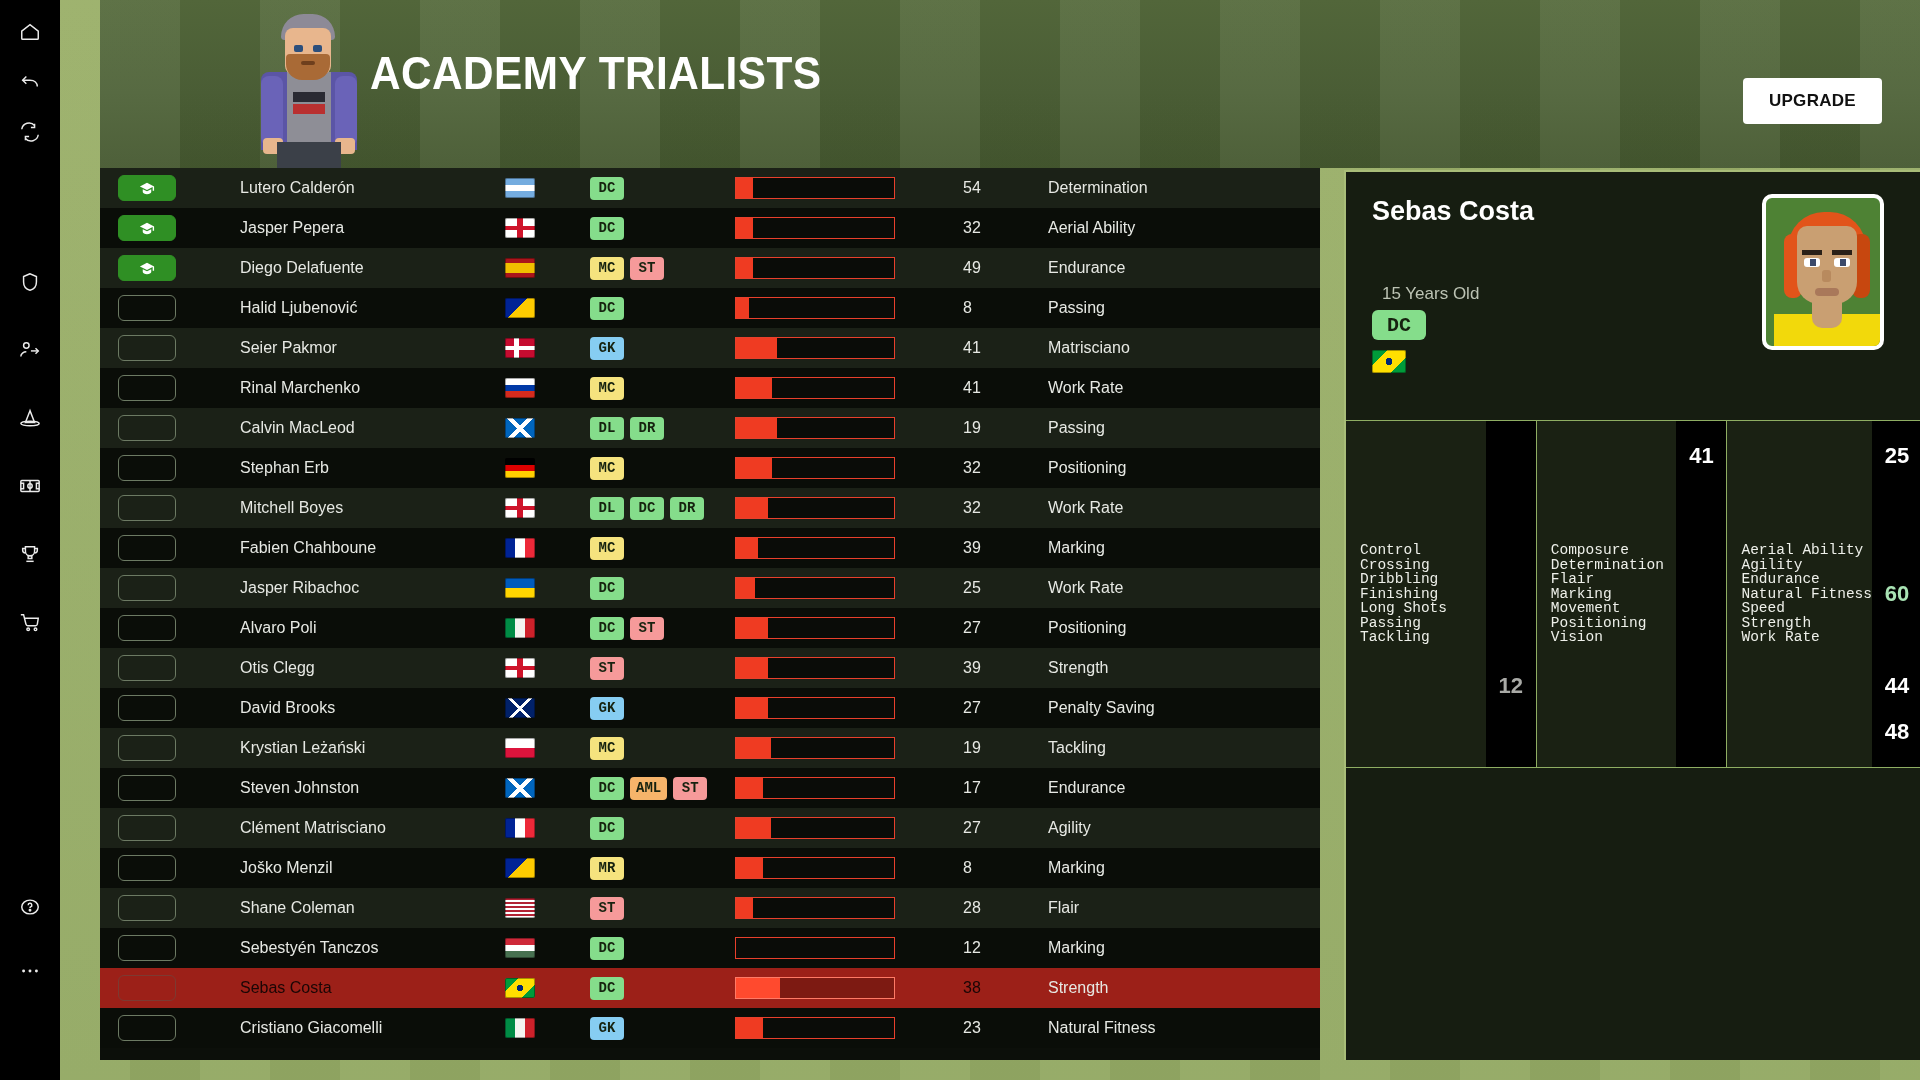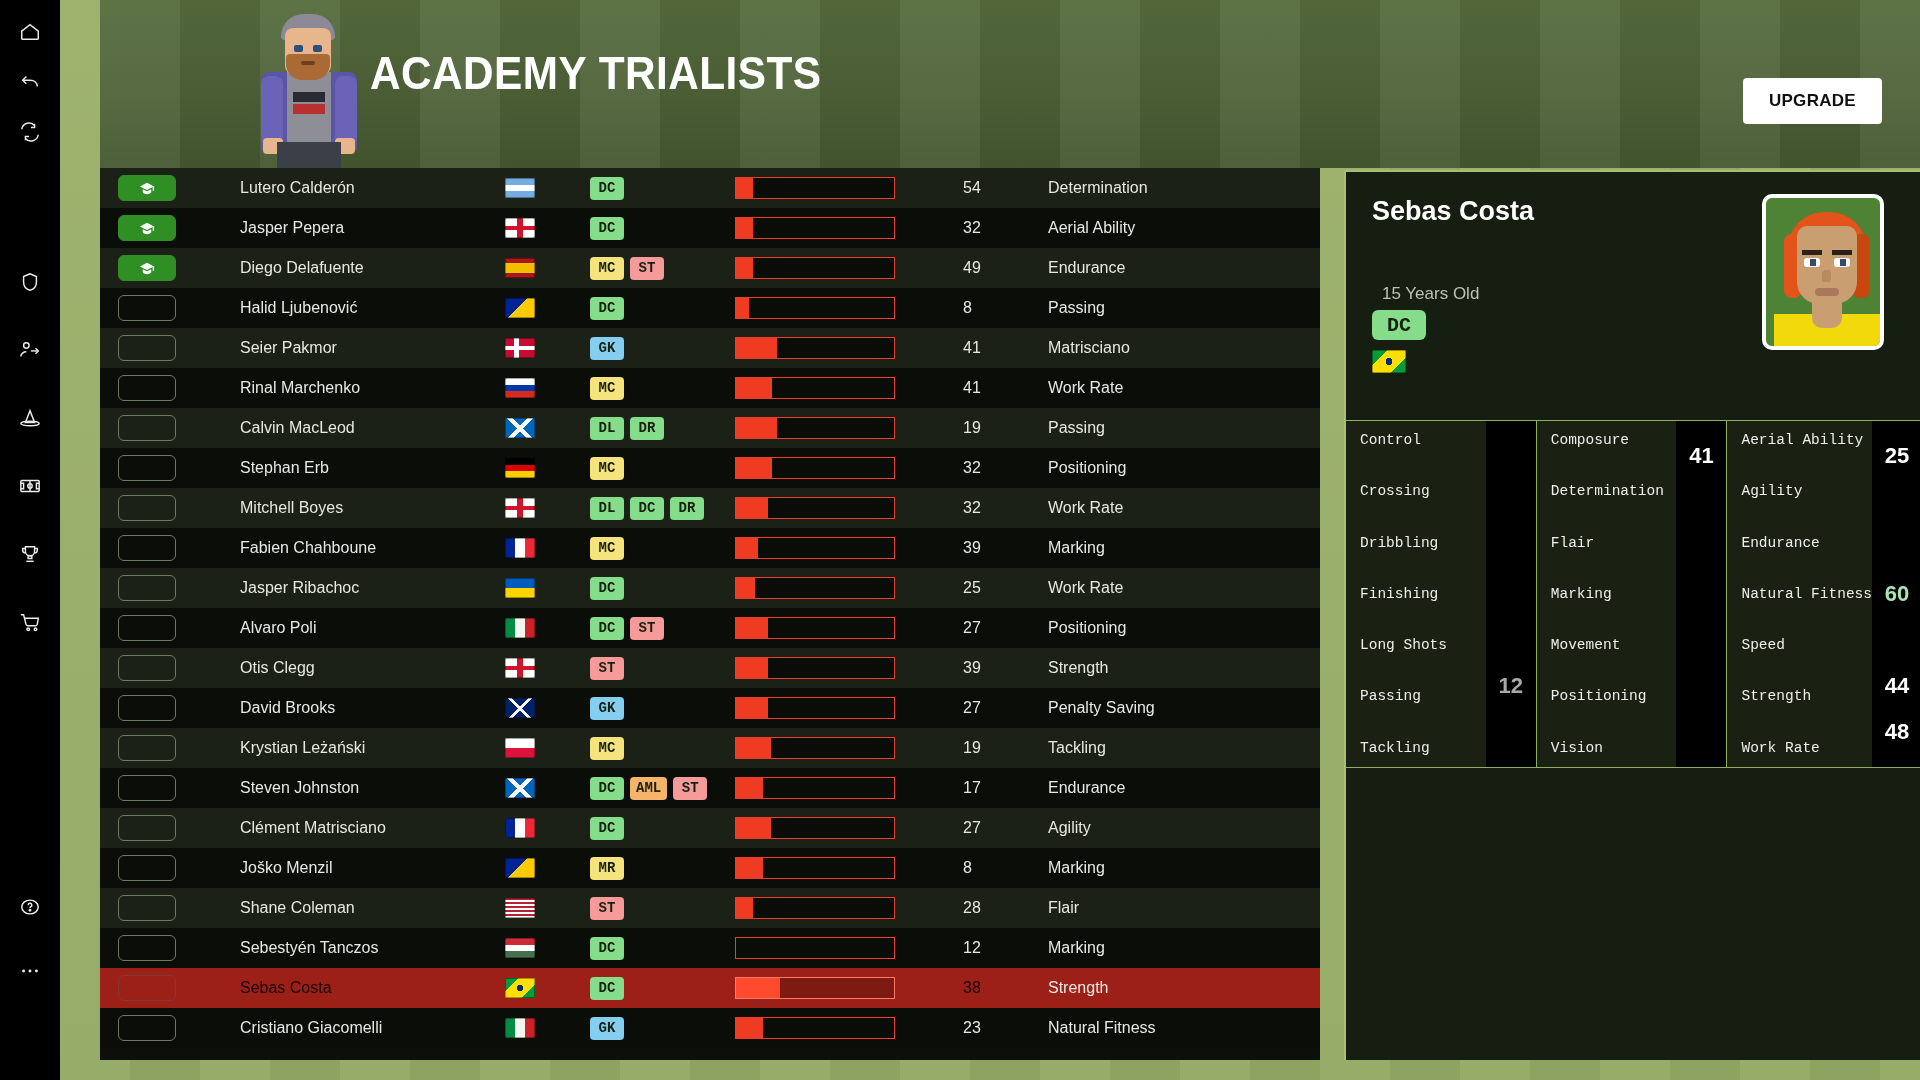--- a/index.html
+++ b/index.html
@@ -180,21 +180,21 @@
   
   .attrs {
     position: absolute; left: 0; top: 248px; width: 576px; height: 348px;
     display: flex; border-top: 1.5px solid #8fae63; border-bottom: 1.5px solid #8fae63;
   }
   .acol {
     flex: 1 1 0; display: flex; border-right: 1.5px solid #8fae63; position: relative;
   }
   .acol:last-child { border-right: none; }
   .acol .labels {
-    flex: 1 1 auto; display: flex; flex-direction: column; justify-content: space-between;
+    flex: 1 1 auto; display: flex; flex-direction: column; justify-content: center;
     padding: 12px 0 12px 14px; background: #1a2113;
   }
   .acol .vals {
     width: 50px; display: flex; flex-direction: column; justify-content: space-around;
     padding: 12px 0; background: #000; text-align: center;
   }
   .alabel {
     font-family: "Liberation Mono", monospace; font-size: 14.5px; color: #eef0ea;
     white-space: nowrap; line-height: 1;
   }

